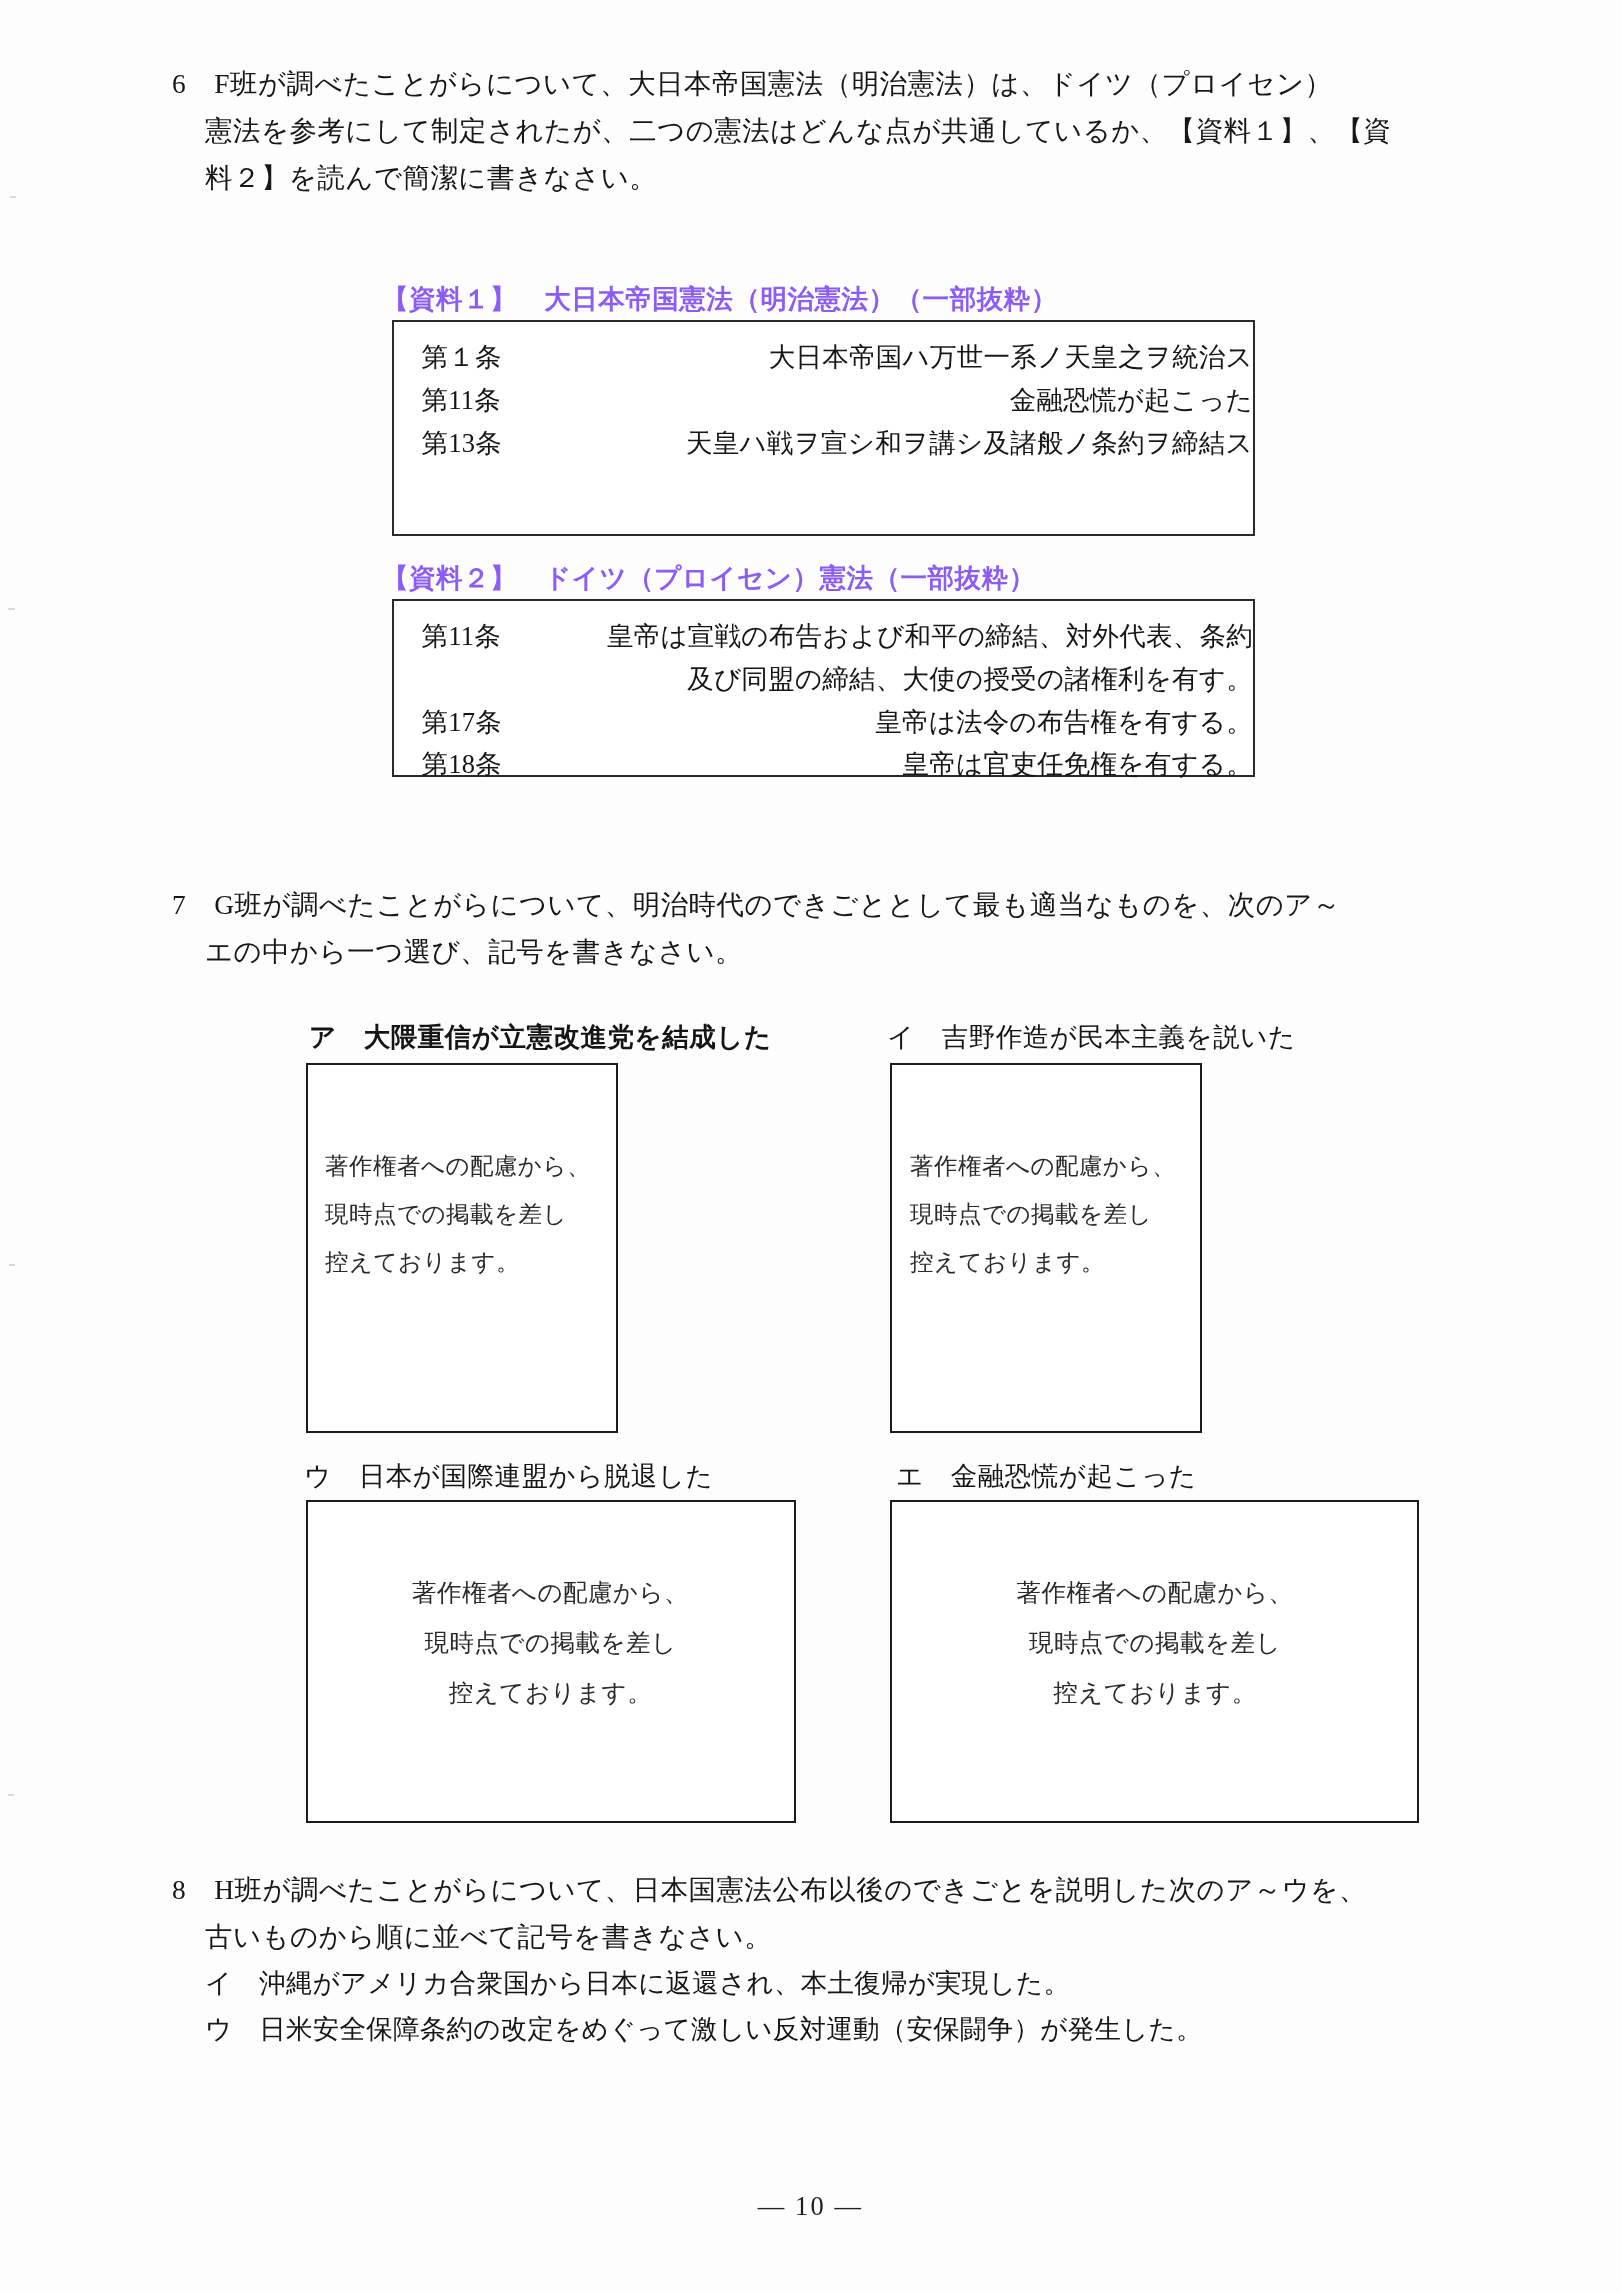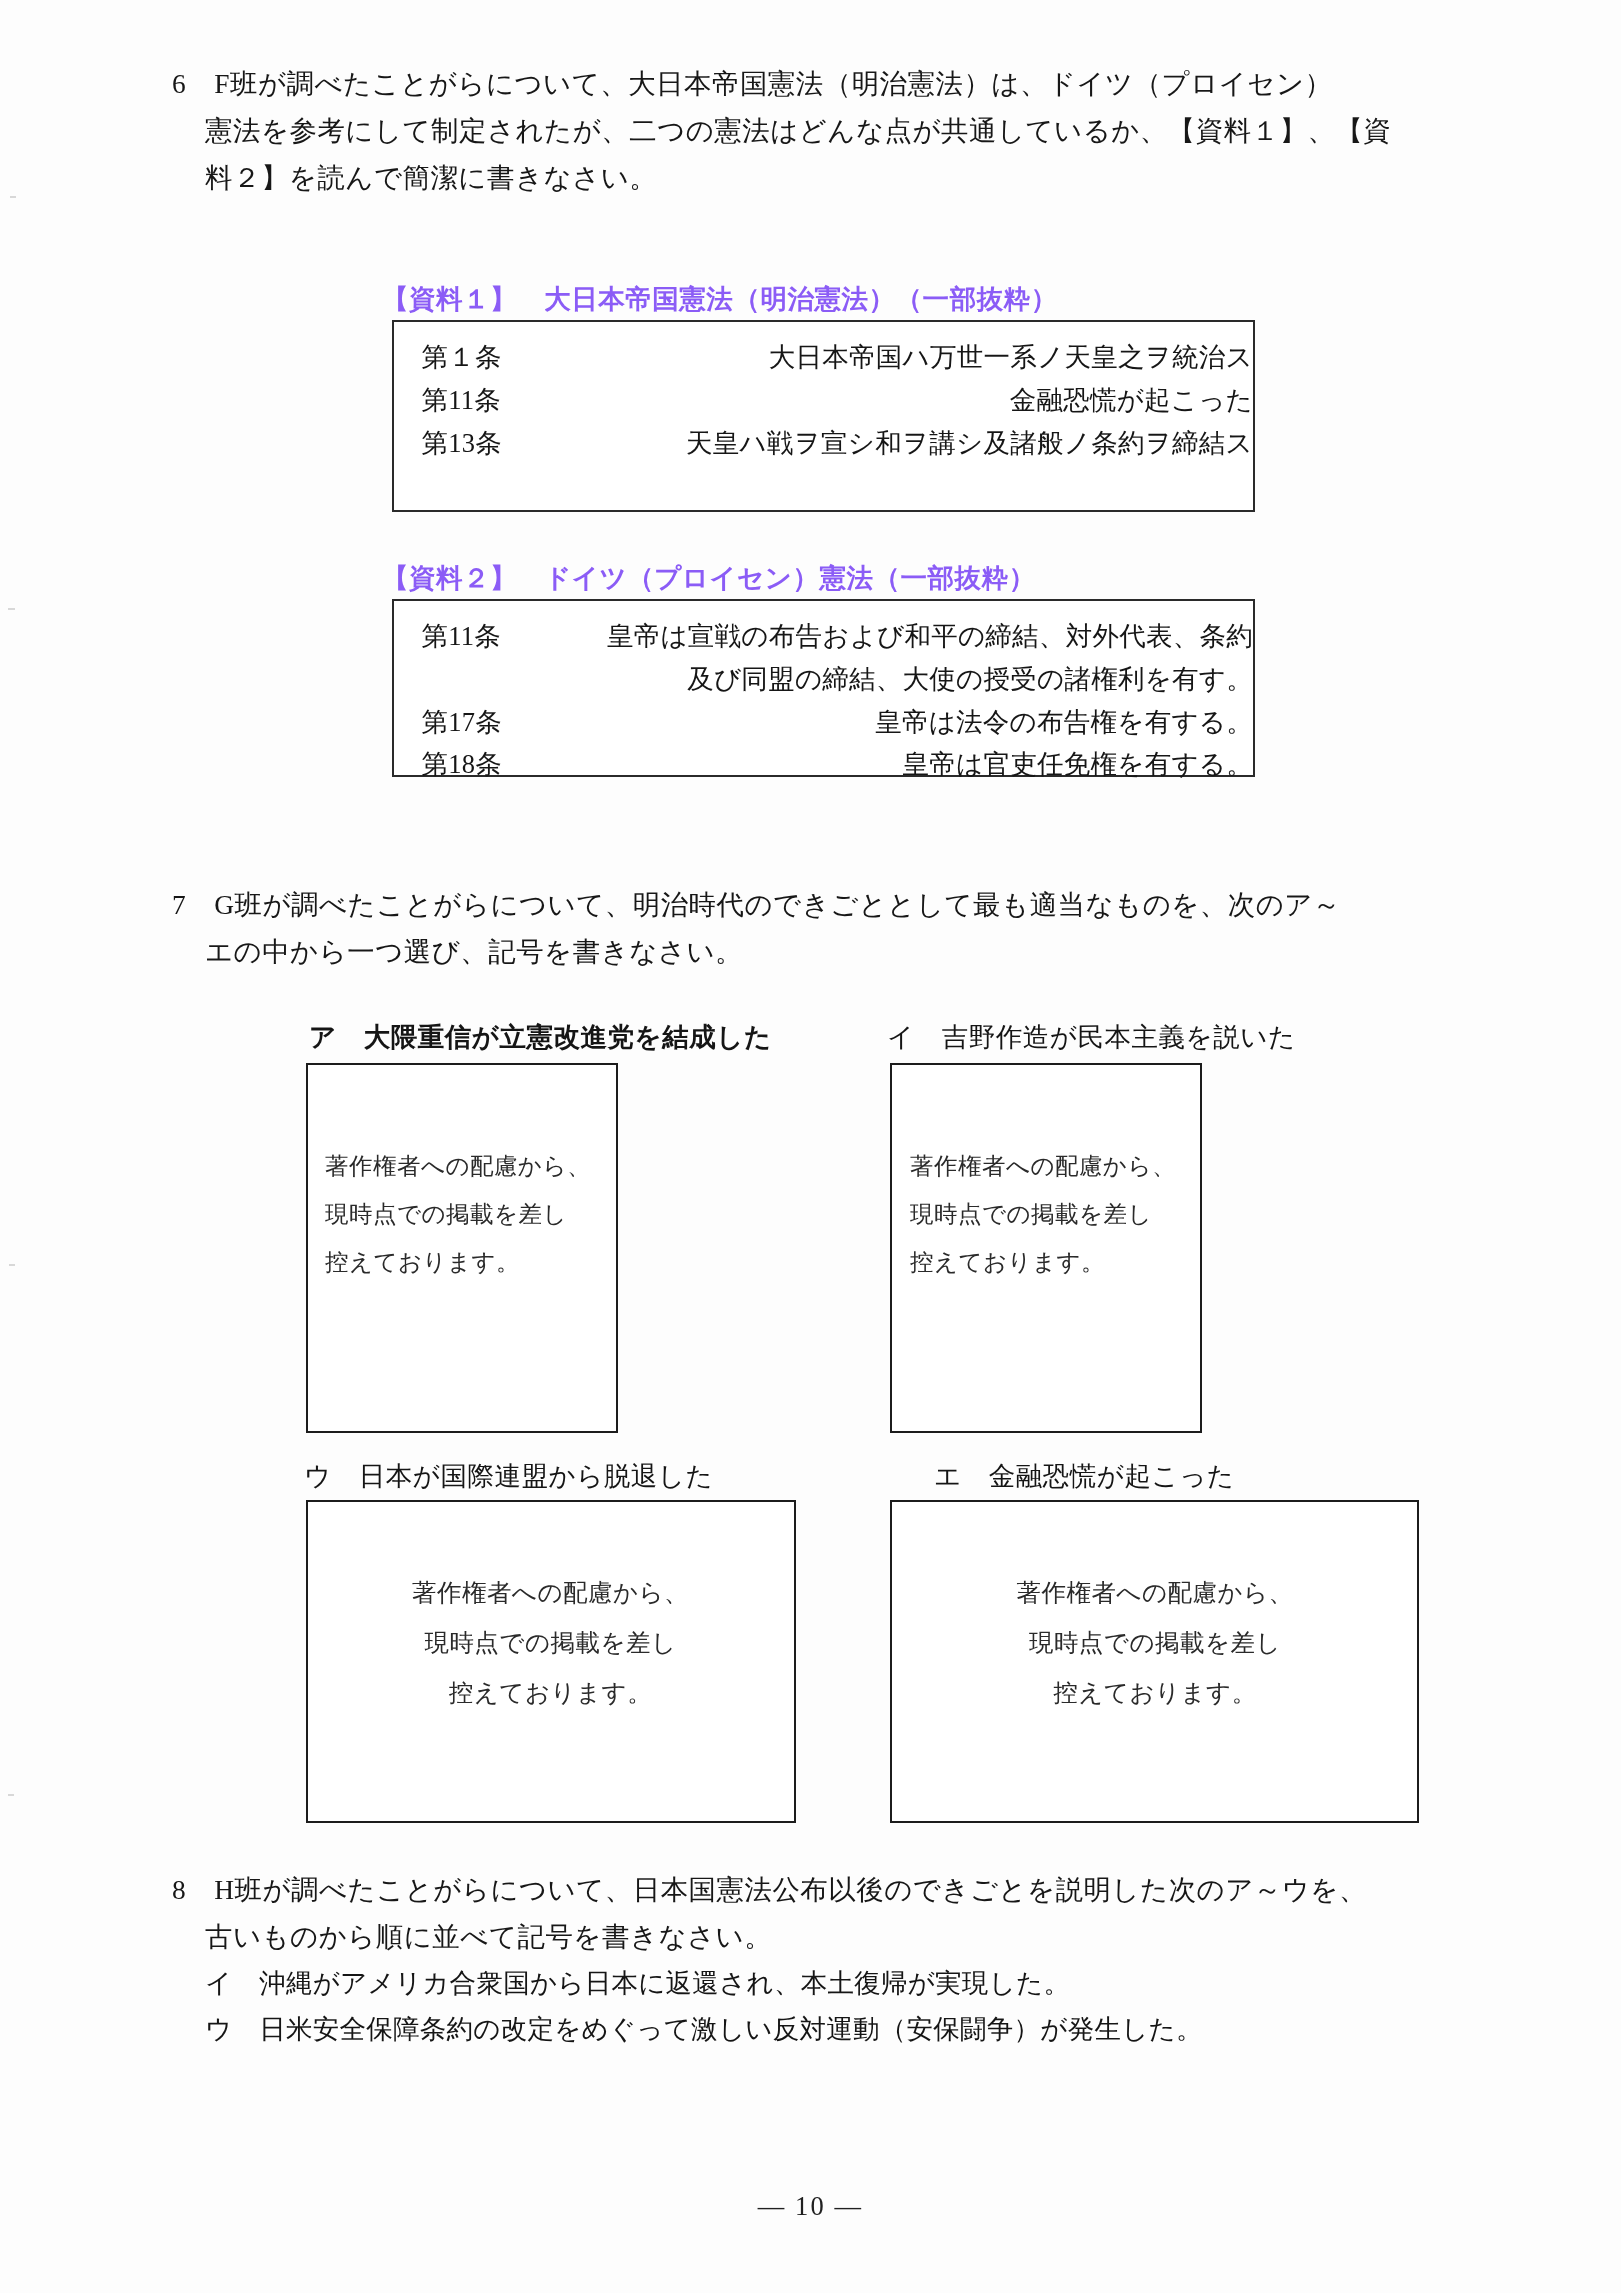--- a/index.html
+++ b/index.html
@@ -73,21 +73,21 @@
   }
   .article-txt {
     flex: 1 1 auto;
     white-space: pre-line;
     text-align: right;
   }
 
   #src1-caption { left: 382px; top: 281px; }
   #src1-box {
     left: 392px; top: 320px;
-    width: 863px; height: 192px;
+    width: 863px; height: 216px;
     padding: 13.7px 0 0 27.4px;
   }
   #src2-caption { left: 382px; top: 560px; }
   #src2-box {
     left: 392px; top: 599px;
     width: 863px; height: 178px;
     padding: 13.7px 0 0 27.4px;
   }
 
   
@@ -128,21 +128,21 @@
   #opt-a-note  { position: absolute; left: 325px; top: 1142px; width: 280px; }
   
   #opt-b-label { left: 887px;  top: 1019px; }
   #opt-b-box   { left: 890px;  top: 1063px; width: 312px; height: 370px; }
   #opt-b-note  { position: absolute; left: 910px; top: 1142px; width: 280px; }
   
   #opt-c-label { left: 304px;  top: 1458px; }
   #opt-c-box   { left: 306px;  top: 1500px; width: 490px; height: 323px; }
   #opt-c-note  { position: absolute; left: 325px; top: 1568px; width: 451px; }
   
-  #opt-d-label { left: 934px;  top: 1458px; }
+  #opt-d-label { left: 896px;  top: 1458px; }
   #opt-d-box   { left: 890px;  top: 1500px; width: 529px; height: 323px; }
   #opt-d-note  { position: absolute; left: 910px; top: 1568px; width: 490px; }
 
   
   #q8 {
     left: 172px;
     top: 1867px;
     width: 1304px;
   }
   #q8 .l2 { padding-left: 33px; }

